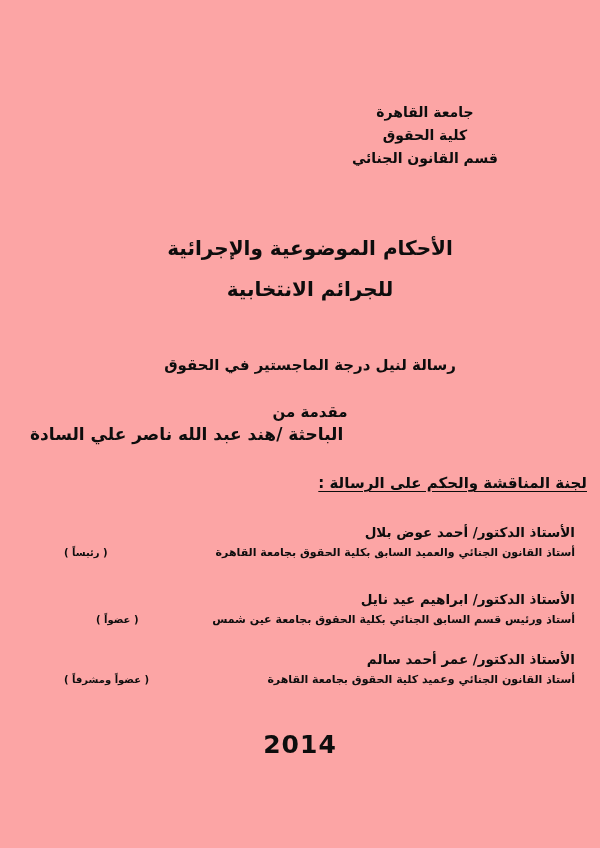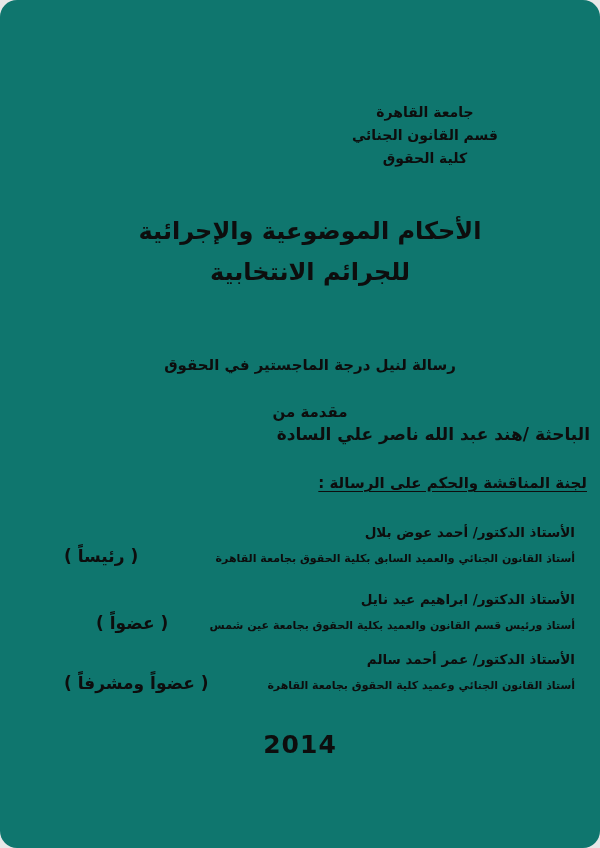--- a/index.html
+++ b/index.html
@@ -5,45 +5,44 @@
   html, body {
     margin: 0;
     padding: 0;
     background: #e8e8e8;
   }
   .page {
     position: relative;
     width: 600px;
     height: 848px;
     margin: 0 auto;
-    background: #0f766e;
+    background: #fca5a5;
     overflow: hidden;
     font-family: "DejaVu Sans", sans-serif;
     color: #0d0d0d;
     font-weight: bold;
-    border-radius: 17px;
   }
   
   .uni-header {
     position: absolute;
     top: 101px;
     right: 102px;
     text-align: center;
     font-size: 14px;
     line-height: 23px;
     direction: rtl;
   }
   
   .main-title {
     position: absolute;
-    top: 211px;
+    top: 228px;
     left: 30px;
     right: 10px;
     text-align: center;
-    font-size: 24px;
+    font-size: 20px;
     line-height: 41px;
     direction: rtl;
   }
   
   .degree-line {
     position: absolute;
     top: 356px;
     left: 30px;
     right: 10px;
     text-align: center;
@@ -57,21 +56,21 @@
     right: 10px;
     text-align: center;
     font-size: 15px;
     direction: rtl;
   }
   .researcher-line {
     position: absolute;
     top: 424px;
     left: 30px;
     right: 10px;
-    text-align: right;
+    text-align: left;
     font-size: 17px;
     direction: rtl;
   }
   
   .committee-heading {
     position: absolute;
     top: 474px;
     right: 13px;
     font-size: 15px;
     text-decoration: underline;
@@ -95,21 +94,21 @@
     align-items: baseline;
     margin-top: 5px;
   }
   .member-role {
     direction: rtl;
     font-size: 11px;
     text-align: right;
   }
   .member-designation {
     direction: rtl;
-    font-size: 17px;
+    font-size: 10px;
     white-space: nowrap;
     margin-left: 6px;
   }
   .member-1 { top: 523px; }
   .member-2 { top: 590px; margin-left: 32px; }
   .member-3 { top: 650px; }
   
   .year {
     position: absolute;
     top: 730px;
@@ -120,22 +119,22 @@
     letter-spacing: 1px;
   }
 </style>
 </head>
 <body>
 
 <div class="page">
 
   <div class="uni-header">
     <div>جامعة القاهرة</div>
+    <div>كلية الحقوق</div>
     <div>قسم القانون الجنائي</div>
-    <div>كلية الحقوق</div>
   </div>
 
   <div class="main-title">
     <div>الأحكام الموضوعية والإجرائية</div>
     <div>للجرائم الانتخابية</div>
   </div>
 
   <div class="degree-line">رسالة لنيل درجة الماجستير في الحقوق</div>
   <div class="submitted-by">مقدمة من</div>
   <div class="researcher-line">الباحثة /هند عبد الله ناصر علي السادة</div>
@@ -147,21 +146,21 @@
     <div class="member-line2">
       <span class="member-designation">( رئيساً )</span>
       <span class="member-role">أستاذ القانون الجنائي والعميد السابق بكلية الحقوق بجامعة القاهرة</span>
     </div>
   </div>
 
   <div class="member member-2">
     <div class="member-name">الأستاذ الدكتور/ ابراهيم عيد نايل</div>
     <div class="member-line2">
       <span class="member-designation">( عضواً )</span>
-      <span class="member-role">أستاذ ورئيس قسم القانون والعميد بكلية الحقوق بجامعة عين شمس</span>
+      <span class="member-role">أستاذ ورئيس قسم السابق الجنائي بكلية الحقوق بجامعة عين شمس</span>
     </div>
   </div>
 
   <div class="member member-3">
     <div class="member-name">الأستاذ الدكتور/ عمر أحمد سالم</div>
     <div class="member-line2">
       <span class="member-designation">( عضواً ومشرفاً )</span>
       <span class="member-role">أستاذ القانون الجنائي وعميد كلية الحقوق بجامعة القاهرة</span>
     </div>
   </div>

